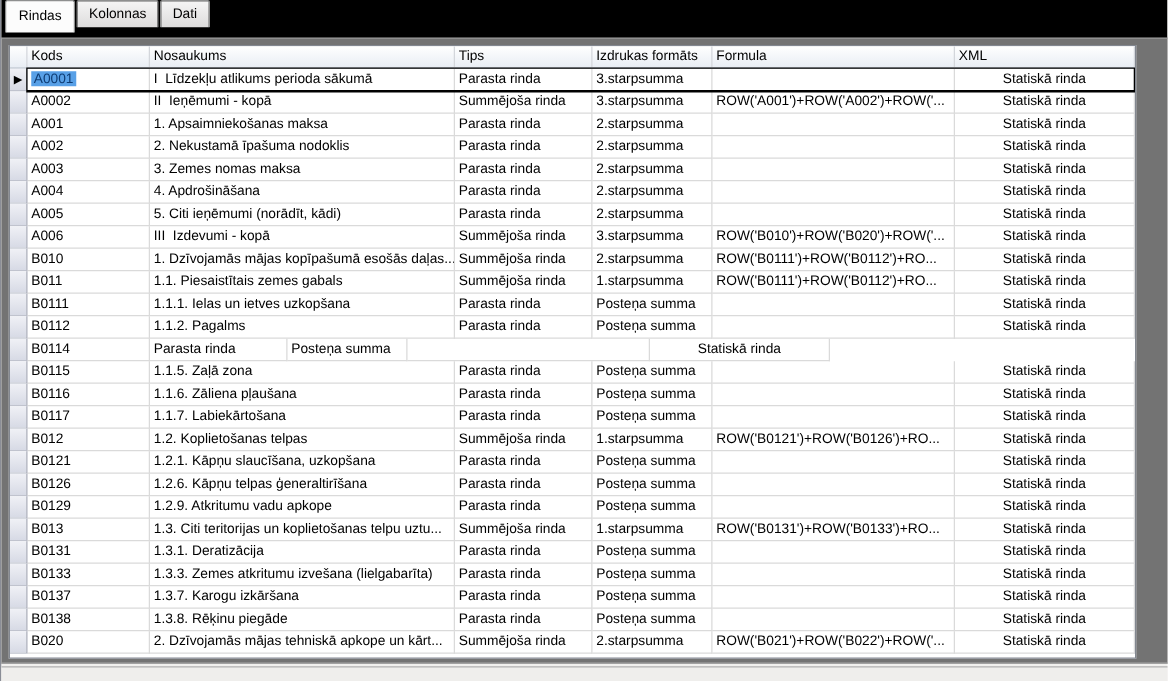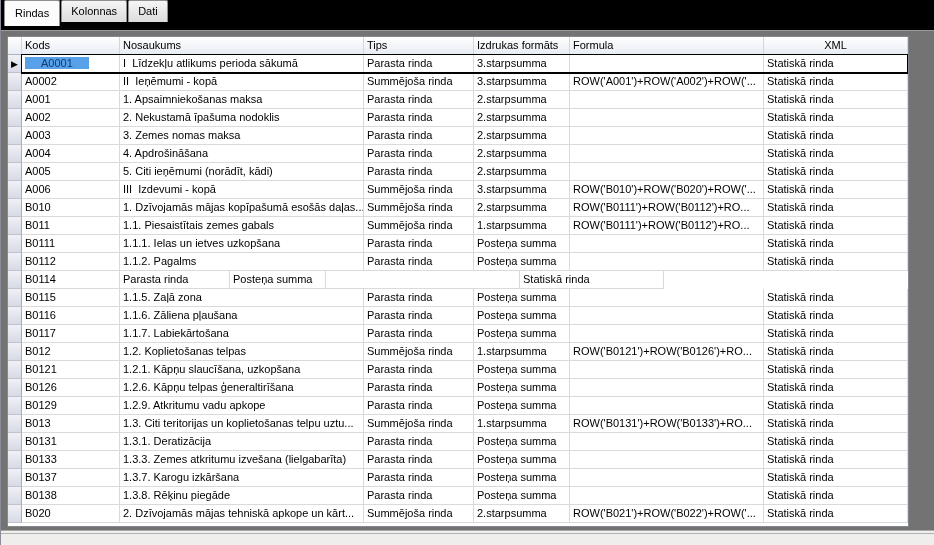--- a/index.html
+++ b/index.html
@@ -37,45 +37,45 @@
     border-right:1px solid #A9ACB9;border-bottom:1px solid #C0C3CE;
     text-align:center;line-height:16px;overflow:hidden}
   .arrow{font-size:9px;color:#000}
   .cell{border-right:1px solid var(--grid-line);border-bottom:1px solid var(--grid-line);
     padding:2px 3px 0;overflow:hidden;white-space:pre;line-height:13px}
   .c-kods{width:98px}
   .c-nos{width:244px}
   .c-tips{width:110px}
   .c-izd{width:96px}
   .c-for{width:194px}
-  .c-xml{width:144px;text-align:left}
+  .c-xml{width:144px;text-align:center}
   .current{position:relative}
   .current::after{content:"";position:absolute;left:13px;right:0;top:-1px;bottom:-1px;
     border:1px solid #000;border-bottom-width:2px;pointer-events:none}
-  .sel-text{background:var(--sel-bg);color:var(--sel-fg);padding:0 16px}
+  .sel-text{background:var(--sel-bg);color:var(--sel-fg);padding:0 2px}
 </style>
 </head>
 <body>
 
 <div class="tabstrip">
   <div class="tab active">Rindas</div>
   <div class="tab">Kolonnas</div>
   <div class="tab">Dati</div>
 </div>
 
 <div class="page">
   <div class="grid">
     <div class="hrow">
       <div class="hcell hsel"></div>
       <div class="hcell c-kods">Kods</div>
       <div class="hcell c-nos">Nosaukums</div>
       <div class="hcell c-tips">Tips</div>
       <div class="hcell c-izd">Izdrukas formāts</div>
       <div class="hcell c-for">Formula</div>
-      <div class="hcell c-xml" style="text-align:center">XML</div>
+      <div class="hcell c-xml" style="text-align:left">XML</div>
     </div>
     <div>
         <div class="row current">
           <div class="rsel"><span class="arrow">▶</span></div>
           <div class="cell c-kods"><span class="sel-text">A0001</span></div>
           <div class="cell c-nos">I  Līdzekļu atlikums perioda sākumā</div>
           <div class="cell c-tips">Parasta rinda</div>
           <div class="cell c-izd">3.starpsumma</div>
           <div class="cell c-for"></div>
           <div class="cell c-xml">Statiskā rinda</div>

